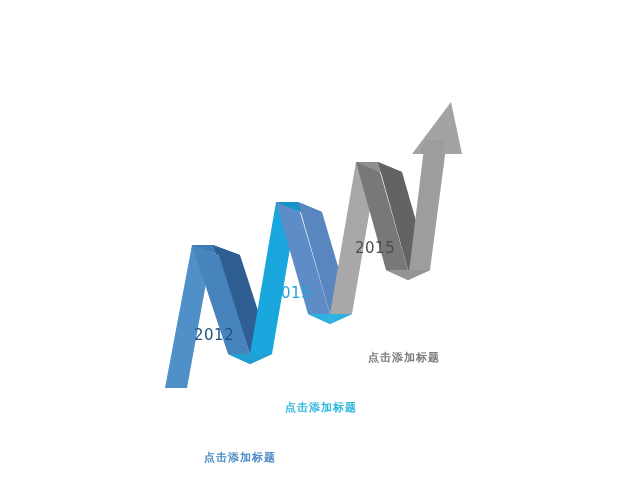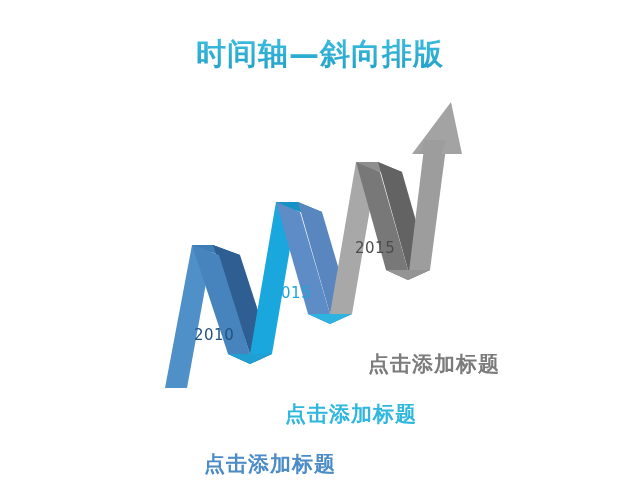--- a/index.html
+++ b/index.html
@@ -59,36 +59,35 @@
     white-space: nowrap;
     user-select: none;
   }
   #year-1 { left: 194px; top: 234px; color: #23527f; }
   #year-2 { left: 271px; top: 192px; color: #1fa6d8; }
   #year-3 { left: 355px; top: 147px; color: #4c4c4c; }
 
   
   .caption-label {
     position: absolute;
-    font-size: 21px;
+    font-size: 11px;
     font-weight: bold;
     letter-spacing: 1px;
     white-space: nowrap;
     user-select: none;
   }
   #caption-1 { left: 204px; top: 358px; color: #4b8cc6; }
   #caption-2 { left: 285px; top: 308px; color: #2fb7dd; }
   #caption-3 { left: 368px; top: 258px; color: #7b7b7b; }
 </style>
 </head>
 <body>
 
 <div id="canvas">
 
-  <div id="slide-title">时间轴—斜向排版</div>
 
   <div id="graphic">
     <svg width="640" height="330" viewBox="0 0 640 330" xmlns="http://www.w3.org/2000/svg">
 
       <g>
 
         <polygon points="165,296 192,153 213,153 187,296" fill="#5090c9"></polygon>
 
         <polygon points="192,153 213,153 240,163 219,163" fill="#3d7cb5"></polygon>
 
@@ -135,21 +134,21 @@
 
         <polygon points="386,178 408,188 430,178 408,178" fill="#949494"></polygon>
 
         <polygon points="412,62 462,62 451,10" fill="#a3a3a3"></polygon>
 
         <polygon points="425,48 447,48 441,62 419,62" fill="#9d9d9d"></polygon>
       </g>
 
     </svg>
 
-    <div class="year-label" id="year-1">2010</div>
+    <div class="year-label" id="year-1">2012</div>
     <div class="year-label" id="year-2">2015</div>
     <div class="year-label" id="year-3">2015</div>
 
     <div class="caption-label" id="caption-1">点击添加标题</div>
     <div class="caption-label" id="caption-2">点击添加标题</div>
     <div class="caption-label" id="caption-3">点击添加标题</div>
   </div>
 
 </div>
 

